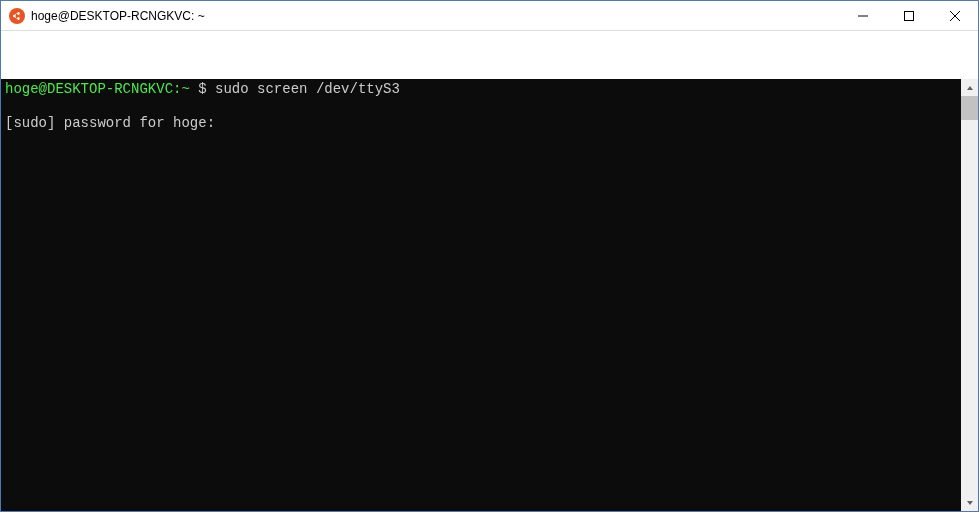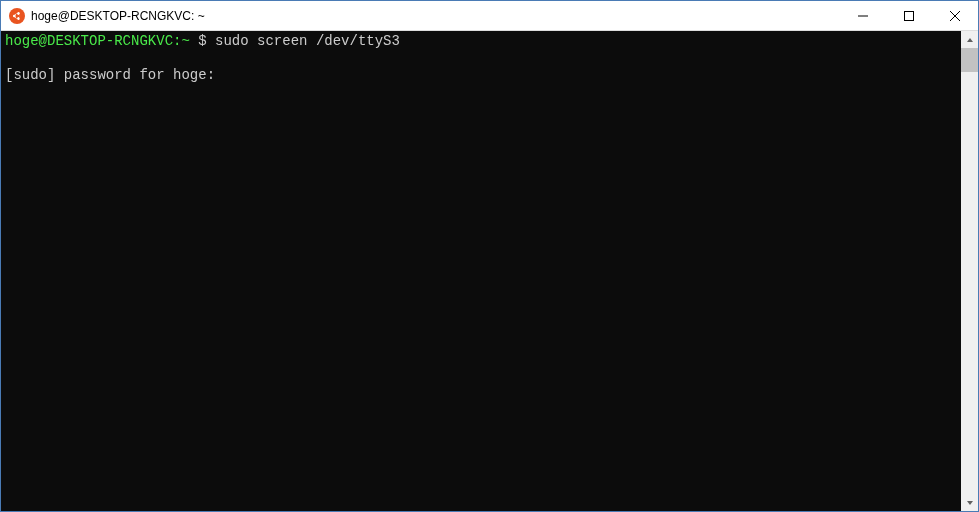--- a/index.html
+++ b/index.html
@@ -14,20 +14,21 @@
       height: 512px;
       overflow: hidden;
     }
     .window {
       width: 979px;
       height: 512px;
       border: 1px solid #4a7bb5;
       display: flex;
       flex-direction: column;
       background: #fff;
+      gap: 48px;
     }
     .titlebar {
       height: 30px;
       background: #fff;
       display: flex;
       align-items: center;
       padding-left: 8px;
       border-bottom: 1px solid #ddd;
     }
     .app-icon {

